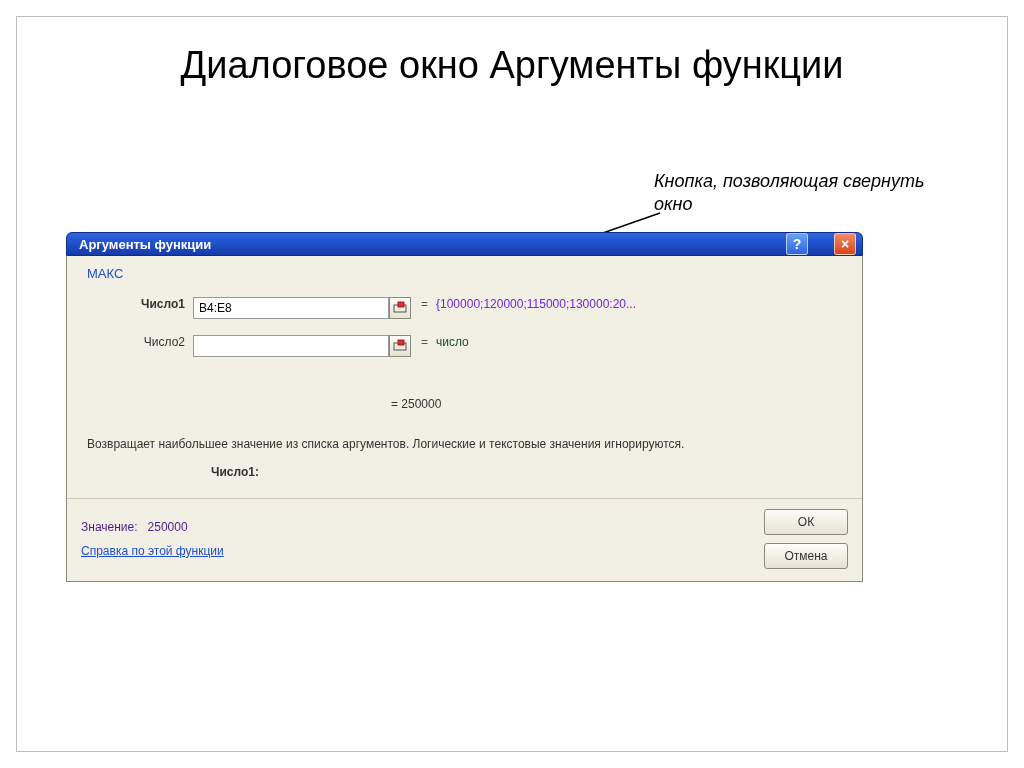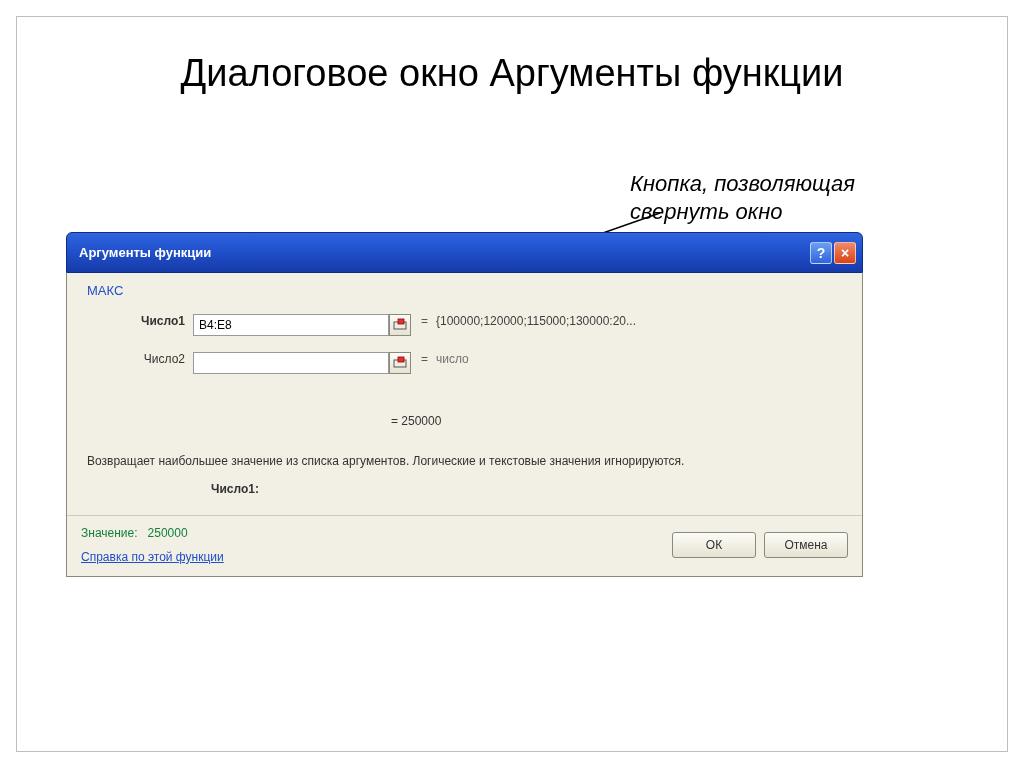--- a/index.html
+++ b/index.html
@@ -12,53 +12,54 @@
     position: relative;
     overflow: hidden;
   }
   .slide-frame {
     position: absolute;
     left: 16px; top: 16px; right: 16px; bottom: 16px;
     border: 1px solid #bdbdbd;
   }
   .slide-title {
     position: absolute;
-    top: 52px;
+    top: 44px;
     left: 0; right: 0;
     text-align: center;
     font-size: 38px;
     color: #000;
   }
   .annotation {
     position: absolute;
     top: 170px;
-    left: 630px;
+    left: 654px;
     width: 310px;
     font-style: italic;
-    font-size: 22px;
+    font-size: 18px;
     color: #000;
     line-height: 1.25;
   }
   .dialog-wrap {
     position: absolute;
     left: 66px;
     top: 232px;
     width: 797px;
   }
   .titlebar {
-    height: 41px;
+    height: 24px;
     background: linear-gradient(to bottom, #2f64e0 0%, #1f4fc9 50%, #163aa8 100%);
     border-radius: 6px 6px 0 0;
     display: flex;
     align-items: center;
     padding: 0 6px 0 12px;
     color: #fff;
     font-size: 13px;
     font-weight: bold;
     border: 1px solid #0b2d86;
+    gap: 24px;
   }
   .titlebar .title-text { flex: 1; }
   .tb-btn {
     width: 22px; height: 22px;
     margin-left: 2px;
     border-radius: 3px;
     display: flex; align-items: center; justify-content: center;
     font-weight: bold;
     font-size: 14px;
     border: 1px solid rgba(255,255,255,0.6);
@@ -109,22 +110,22 @@
   .collapse-btn {
     width: 22px; height: 22px;
     margin-left: 0;
     border: 1px solid #8a8a7a;
     background: linear-gradient(to bottom, #fdfcf7, #e6e2d3);
     display: flex; align-items: center; justify-content: center;
     cursor: pointer;
   }
   .collapse-btn svg { width: 14px; height: 14px; }
   .eq { margin: 0 8px 0 10px; color:#555; }
-  .arg-preview { color: #404040; }
-  .arg-preview.placeholder { color: #737373; }
+  .arg-preview { color: #6d28d9; }
+  .arg-preview.placeholder { color: #14532d; }
   .result-line {
     margin: 40px 0 8px 310px;
     color: #333;
   }
   .desc-line {
     color: #333;
     margin-bottom: 14px;
     padding-left: 6px;
     margin-top: 26px;
   }
@@ -141,32 +142,33 @@
     flex: 1;
     color: #333;
     line-height: 1.3;
     padding-right: 20px;
   }
   .hr { border-top: 1px solid #cfcabb; margin: 0 -14px 10px -14px; }
   .footer-row {
     display: flex;
     align-items: center;
   }
-  .value-text { color:#15803d; }
+  .value-text { color:#4c1d95; }
   .help-link {
     color: #1f4fc9;
     text-decoration: underline;
     cursor: pointer;
     margin-top: 10px;
     display: inline-block;
   }
   .btns {
     margin-left: auto;
     display: flex;
     gap: 8px;
+    flex-direction: column;
   }
   .btn {
     min-width: 84px;
     height: 26px;
     background: linear-gradient(to bottom, #fdfcf7, #e6e2d3);
     border: 1px solid #8a8a7a;
     border-radius: 3px;
     font-size: 12px;
     color: #333;
     cursor: pointer;

